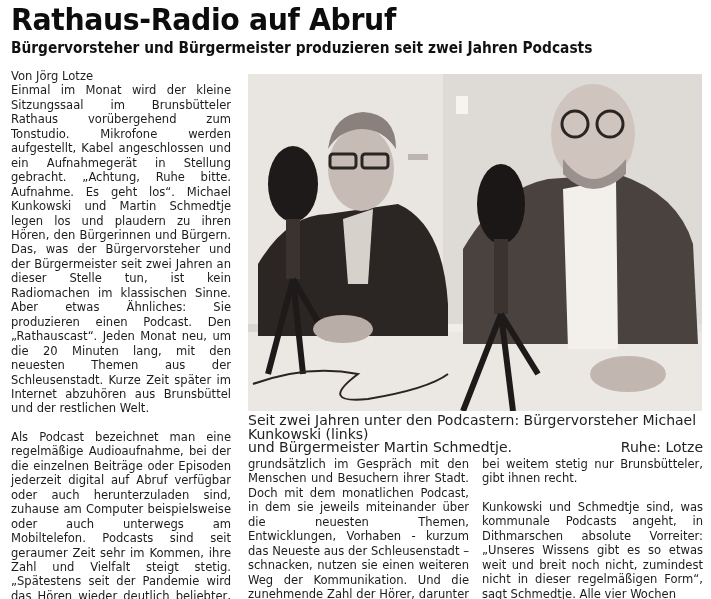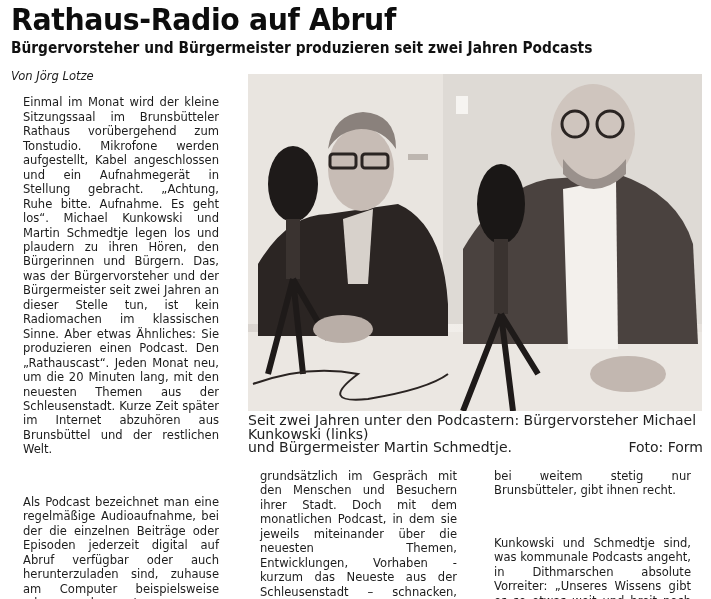--- a/index.html
+++ b/index.html
@@ -12,26 +12,26 @@
     font-family:"DejaVu Sans", sans-serif; font-weight:bold;
     font-size:30.5px; letter-spacing:-0.4px; line-height:34px; color:#0d0d0d;
     transform:scaleX(0.93); transform-origin:left top; white-space:nowrap;
   }
   .subhead {
     position:absolute; left:11px; top:39px;
     font-weight:bold; font-size:15.4px; line-height:18px; color:#111;
     transform:scaleX(0.895); transform-origin:left top; white-space:nowrap;
   }
   .col { position:absolute; font-size:11.55px; line-height:14.45px; color:#1c1c1c; }
-  .col p { margin:12px; text-align:justify; text-align-last:left; }
+  .col p { margin:0; text-align:justify; text-align-last:left; }
   .col1 { left:11px; top:69px; width:220px; }
   .col2 { left:248px; top:457px; width:221px; }
   .col3 { left:482px; top:457px; width:221px; }
   .gap { height:14px; }
-  .byline { display:block;font-style:italic; }
+  .byline { display:block; }
   .photo {
     position:absolute; left:248px; top:74px; width:454px; height:337px;
     background:#efece8; overflow:hidden;
   }
   .caption {
     position:absolute; left:248px; top:414px; width:455px;
     font-size:14px; line-height:13.5px; color:#222;
   }
   .caption .row2 { display:flex; justify-content:space-between; }
 </style>
@@ -95,21 +95,21 @@
       <ellipse cx="380" cy="300" rx="38" ry="18" fill="#c2b7b0"></ellipse>
 
       <path d="M5 310 Q60 290 110 300 Q70 330 120 325 Q180 315 200 300" stroke="#2a2422" stroke-width="2" fill="none"></path>
     </svg>
   </div>
 
   <div class="caption">
     <div>Seit zwei Jahren unter den Podcastern: Bürgervorsteher Michael Kunkowski (links)</div>
     <div class="row2">
       <span>und Bürgermeister Martin Schmedtje.</span>
-      <span>Foto: Form</span>
+      <span>Ruhe: Lotze</span>
     </div>
   </div>
 
   <div class="col col2">
     <p>grundsätzlich im Gespräch mit den Menschen und Besuchern ihrer Stadt. Doch mit dem monatlichen Podcast, in dem sie jeweils miteinander über die neuesten Themen, Entwicklungen, Vorhaben - kurzum das Neueste aus der Schleusenstadt – schnacken, nutzen sie einen weiteren Weg der Kommunikation. Und die zunehmende Zahl der Hörer, darunter übrigens</p>
   </div>
 
   <div class="col col3">
     <p>bei weitem stetig nur Brunsbütteler, gibt ihnen recht.</p>
     <div class="gap"></div>

